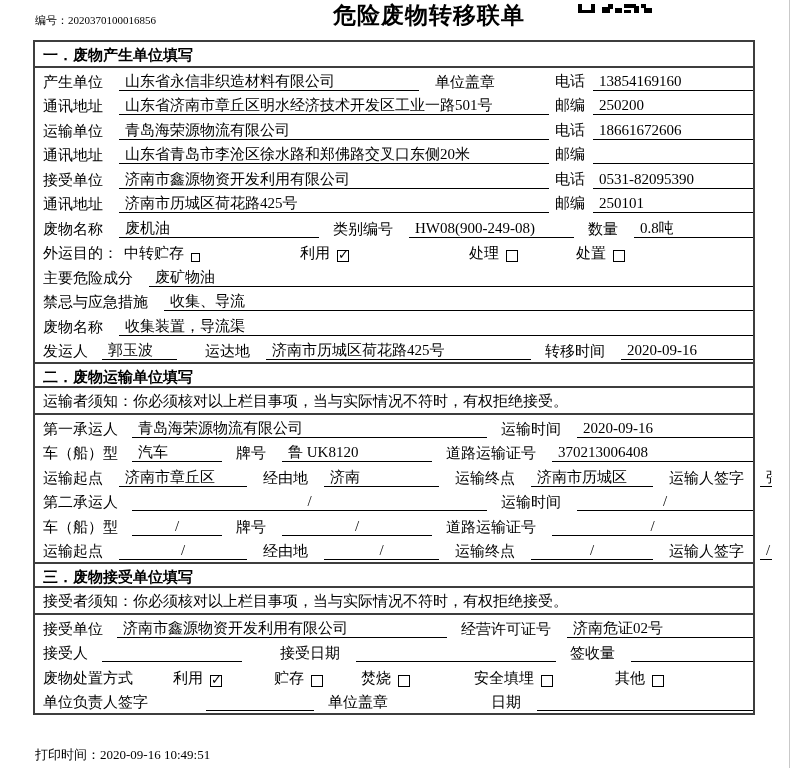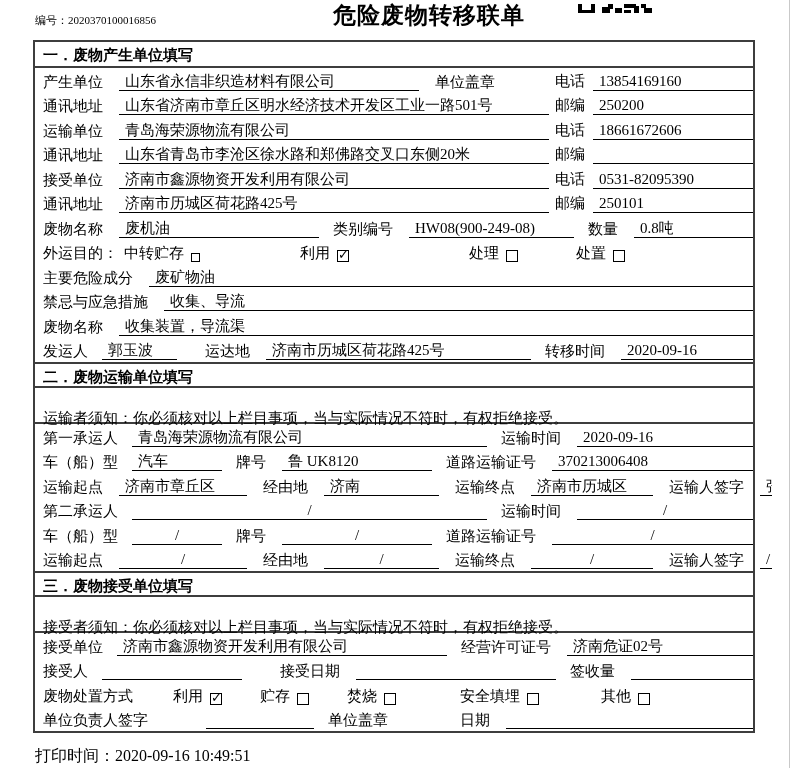--- a/index.html
+++ b/index.html
@@ -27,21 +27,21 @@
     position:absolute; left:33px; top:40px; width:722px;
     border:2px solid #3d3d3d; background:#fff;
   }
   .sec-header {
     height:26px; line-height:24px; padding:1px 8px 0;
     font-family:"Liberation Sans","DejaVu Sans",sans-serif;
     font-weight:bold; font-size:15px;
     border-bottom:2px solid #3d3d3d;
   }
   .sec-header.mid { border-top:2px solid #3d3d3d; }
-  .notice { height:27px; line-height:26px; padding:17px 8px; border-bottom:2px solid #3d3d3d; white-space:nowrap; }
+  .notice { height:27px; line-height:26px; padding:0 8px; border-bottom:2px solid #3d3d3d; white-space:nowrap; }
 
   .row { display:flex; align-items:flex-end; height:24.5px; padding:0 0 2px 8px; }
   .lbl { white-space:nowrap; flex:none; line-height:17px; }
   .val {
     border-bottom:1px solid #000; padding:0 6px; white-space:nowrap; overflow:hidden;
     flex:none; line-height:17px; min-height:18px;
   }
   .ml8 { margin-left:16px; } .ml14 { margin-left:14px; } .ml16 { margin-left:16px; }
   .fill { flex:1 1 auto; }
   .ctr { text-align:center; }
@@ -52,21 +52,21 @@
   .cb {
     display:inline-block; width:12px; height:12px;
     border:1.5px solid #000; margin-left:7px; position:relative; flex:none; background:#fff;
   }
   .cb.sm { width:9px; height:9px; border-width:1px; }
   .cb.checked::after {
     content:"\2713"; position:absolute; left:0px; top:-5px;
     font-size:13px; font-weight:bold; font-family:"DejaVu Sans",sans-serif;
   }
 
-  .print { position:absolute; left:35px; top:746px; font-size:16px; white-space:nowrap; }
+  .print { position:absolute; left:35px; top:746px; font-size:13px; white-space:nowrap; }
 </style>
 </head>
 <body>
 
 <div class="page-edge"></div>
 
 <div class="qr">
   <svg width="74" height="9" viewBox="0 0 74 9" xmlns="http://www.w3.org/2000/svg">
     <g fill="#000">
       <rect x="0" y="0" width="4" height="9"></rect>
@@ -279,21 +279,21 @@
     <span class="lbl ml14">签收量</span>
     <span class="val ml8 fill"></span>
   </div>
 
   <div class="row">
     <span class="lbl">废物处置方式</span>
     <span class="opt" style="margin-left:40px">
       <span class="lbl">利用</span>
       <span class="cb checked"></span>
     </span>
-    <span class="opt" style="margin-left:38px">
+    <span class="opt" style="margin-left:52px">
       <span class="lbl">贮存</span>
       <span class="cb"></span>
     </span>
     <span class="opt" style="margin-left:38px">
       <span class="lbl">焚烧</span>
       <span class="cb"></span>
     </span>
     <span class="opt" style="margin-left:64px">
       <span class="lbl">安全填埋</span>
       <span class="cb"></span>
@@ -301,21 +301,21 @@
     <span class="opt" style="margin-left:62px">
       <span class="lbl">其他</span>
       <span class="cb"></span>
     </span>
   </div>
 
   <div class="row">
     <span class="lbl">单位负责人签字</span>
     <span class="val" style="margin-left:58px;width:108px"></span>
     <span class="lbl ml14">单位盖章</span>
-    <span class="lbl" style="margin-left:72px">日期</span>
+    <span class="lbl" style="margin-left:103px">日期</span>
     <span class="val ml8 fill"></span>
   </div>
 
 </div>
 
 <div class="print">
   <span>打印时间：</span><span>2020-09-16 10:49:51</span>
 </div>
 
 </body></html>

